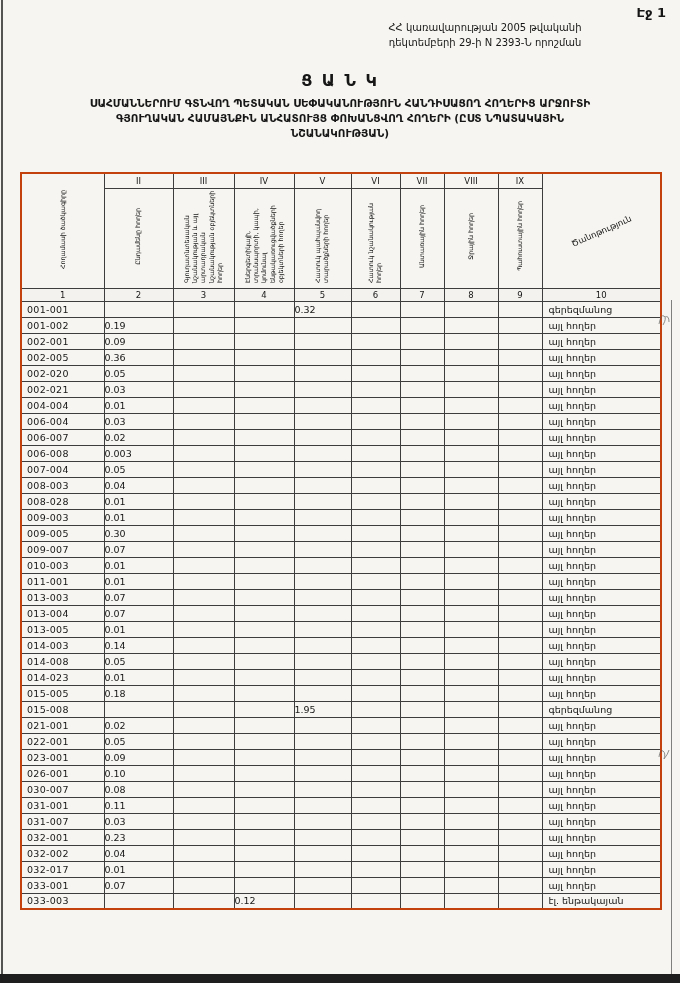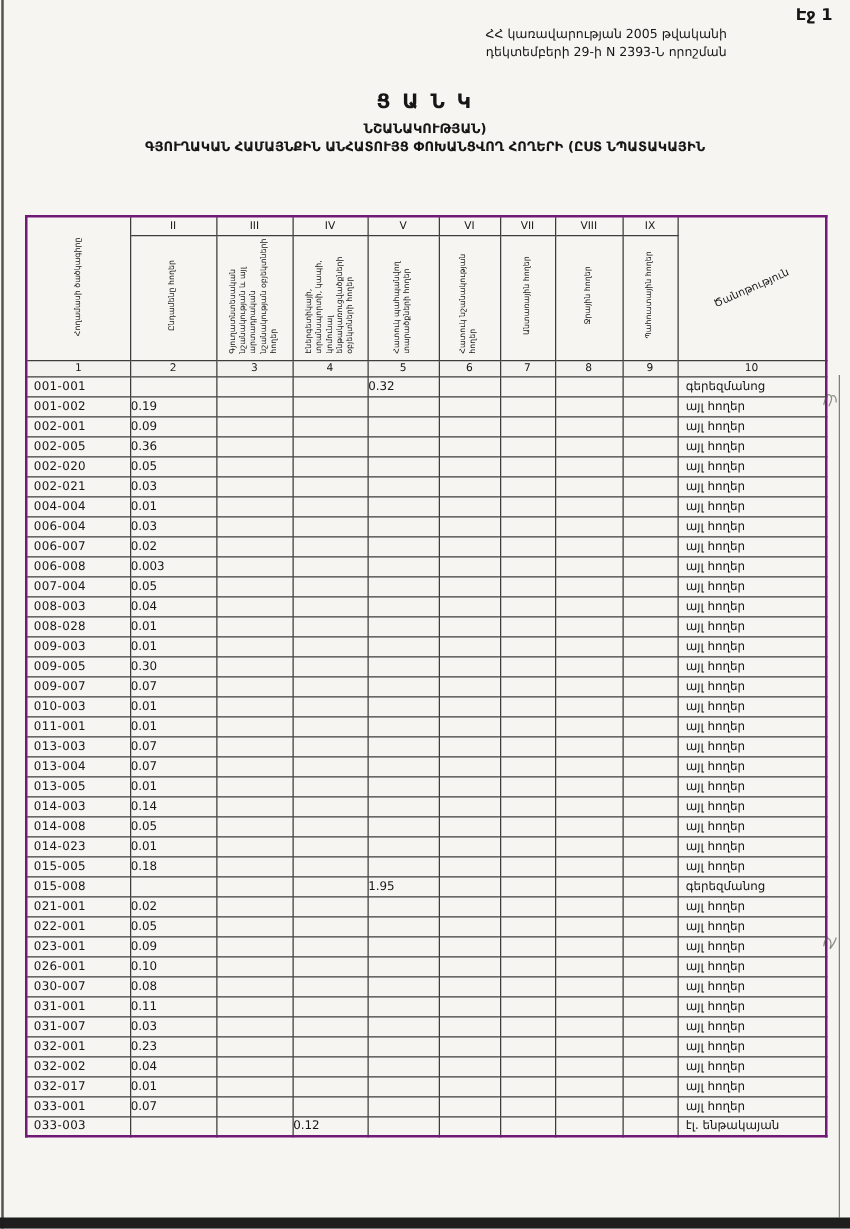--- a/index.html
+++ b/index.html
@@ -21,21 +21,21 @@
   }
   .title-block{
     position:absolute; top:70px; left:0; width:100%;
     text-align:center; font-weight:bold; font-size:10.5px; line-height:1.42;
   }
   .title-heading{ letter-spacing:2px; margin-bottom:3px; font-size:16px; }
 
   table.land-table{
     position:absolute; top:172px; left:20px; width:640px;
     border-collapse:collapse; table-layout:fixed;
-    border:2px solid #701a75;
+    border:2px solid #c2410c;
   }
   .land-table th, .land-table td{
     border:1px solid #3d3d3d;
     overflow:hidden;
     font-weight:normal;
     vertical-align:middle;
   }
   tr.numeral-row th{ height:15px; font-size:8.5px; text-align:center; }
   tr.rotated-row th{ height:100px; text-align:center; }
   .vcell{ vertical-align:middle; text-align:center; }
@@ -72,22 +72,23 @@
 
 <div class="page-number">Էջ 1</div>
 
 <div class="appendix-block">
   <div>ՀՀ կառավարության 2005 թվականի</div>
   <div>դեկտեմբերի 29-ի N 2393-Ն որոշման</div>
 </div>
 
 <div class="title-block">
   <div class="title-heading">Ց Ա Ն Կ</div>
+  <div>ՍԱՀՄԱՆՆԵՐՈՒՄ ԳՏՆՎՈՂ ՊԵՏԱԿԱՆ ՍԵՓԱԿԱՆՈՒԹՅՈՒՆ ՀԱՆԴԻՍԱՑՈՂ ՀՈՂԵՐԻՑ ԱՐՋՈՒՏԻ</div>
+  <div>ԳՅՈՒՂԱԿԱՆ ՀԱՄԱՅՆՔԻՆ ԱՆՀԱՏՈՒՅՑ ՓՈԽԱՆՑՎՈՂ ՀՈՂԵՐԻ (ԸՍՏ ՆՊԱՏԱԿԱՅԻՆ</div>
   <div>ՆՇԱՆԱԿՈՒԹՅԱՆ)</div>
-  <div>ԳՅՈՒՂԱԿԱՆ ՀԱՄԱՅՆՔԻՆ ԱՆՀԱՏՈՒՅՑ ՓՈԽԱՆՑՎՈՂ ՀՈՂԵՐԻ (ԸՍՏ ՆՊԱՏԱԿԱՅԻՆ</div>
 </div>
 
 <table class="land-table">
   <colgroup>
     <col style="width:83px">
       <col style="width:69px">
       <col style="width:61px">
     <col style="width:60px">
       <col style="width:57px">
       <col style="width:49px">

